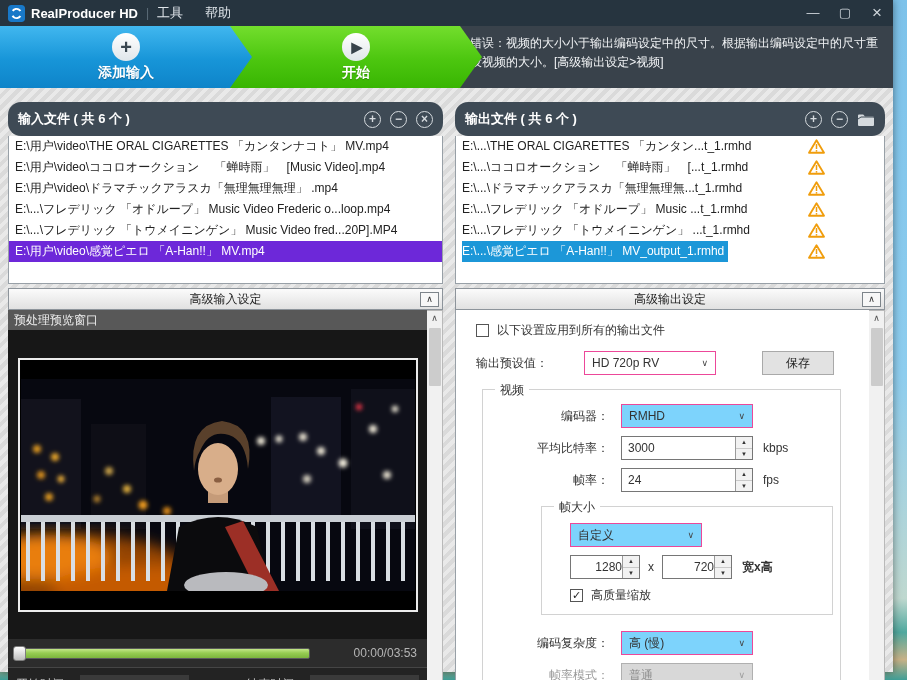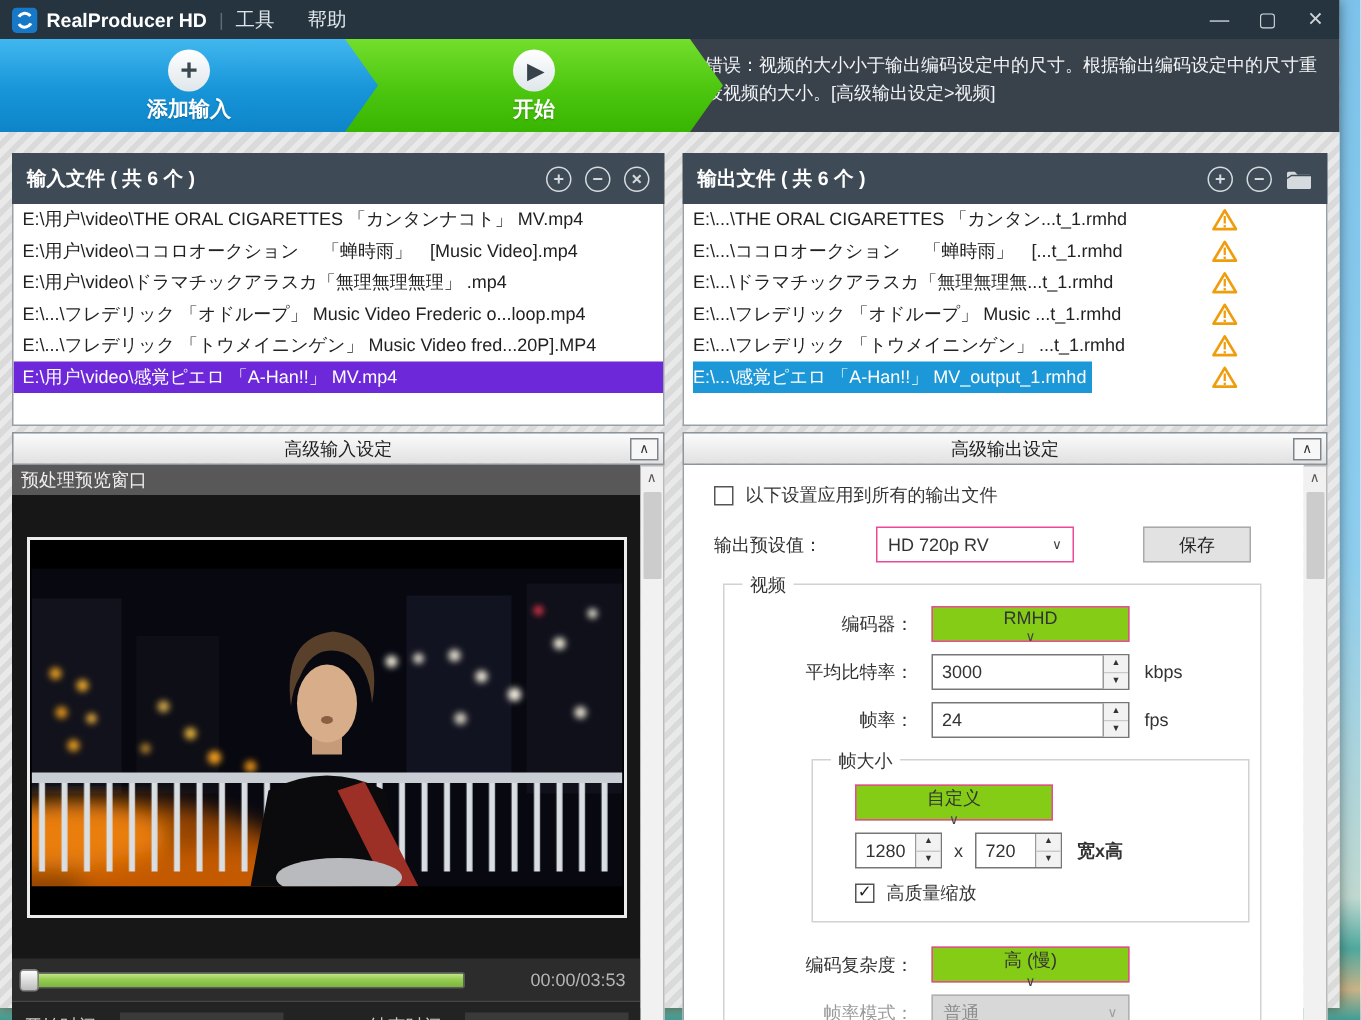--- a/index.html
+++ b/index.html
@@ -27,21 +27,21 @@
   .tb-circle .play-glyph { font-size:14px; margin-left:2px; color:#37424b; }
   .arrow-label { color:#fff; font-size:14px; font-weight:bold; text-shadow:0 1px 1px rgba(0,0,0,.25); }
   .error-box { position:absolute; left:470px; top:8px; width:412px; color:#f2f4f6; font-size:12px; line-height:1.6; }
 
   
   .main { flex:1; display:flex; gap:12px; padding:14px 8px 4px 8px; }
   .panel { display:flex; flex-direction:column; }
   .panel.left { width:435px; }
   .panel.right { width:430px; }
 
-  .panel-header { height:34px; background:#3e4a55; color:#fff; font-weight:bold; font-size:13px; display:flex; align-items:center; padding:0 10px; flex:none; }
+  .panel-header { height:34px; background:#3e4a55; color:#fff; font-weight:bold; font-size:13px; display:flex; align-items:center; padding:0 10px; flex:none;border-radius:13px; }
   .hdr-icons { margin-left:auto; display:flex; gap:9px; align-items:center; }
   .circle-icon { width:17px; height:17px; border:1px solid #d5dade; border-radius:50%; color:#d5dade; font-size:12px; line-height:14px; text-align:center; font-weight:bold; }
 
   .file-list { height:148px; background:#fff; border:1px solid #98a0a7; border-top:none; overflow:hidden; flex:none; }
   .file-row { height:21px; line-height:21px; padding:0 6px; font-size:12px; color:#222; white-space:nowrap; display:flex; align-items:center; }
   .file-row.selected-full { background:#6d28d9; color:#fff; }
   .sel-chip { background:#1c97d8; color:#fff; padding:0 4px 0 0; height:21px; }
   .warn-slot { margin-left:auto; margin-right:52px; width:18px; flex:none; display:flex; align-items:center; }
 
   .adv-header { height:22px; margin-top:4px; background:linear-gradient(180deg,#fbfbfb,#e1e1e1); border:1px solid #8d949b; display:flex; align-items:center; justify-content:center; font-size:12px; color:#1d1d1d; position:relative; flex:none; }
@@ -68,27 +68,27 @@
 
   
   .form-main { flex:1; background:#fff; border:1px solid #98a0a7; border-top:none; border-right:none; overflow:hidden; font-size:12px; color:#333; padding:12px 0 0 20px; position:relative; }
   .form-row { display:flex; align-items:center; }
   .cb { width:13px; height:13px; border:1px solid #555; background:#fff; margin-right:8px; flex:none; font-size:11px; line-height:11px; text-align:center; color:#222; }
   .preset-row { margin-top:12px; }
   .flabel { width:108px; }
   .flabel.right { width:138px; text-align:right; padding-right:12px; }
   .dd { width:132px; height:24px; border:1px solid #ec4899; background:#fff; display:flex; align-items:center; justify-content:space-between; padding:0 7px; flex:none; }
   .dd .chev { font-size:9px; color:#444; }
-  .dd.gray { background:#84cc16;flex-direction:column; }
+  .dd.gray { background:#7dd3fc; }
   .dd.disabled { background:#d8d8d8; border-color:#b0b0b0; color:#8e8e8e; }
   .dd.disabled .chev { color:#9d9d9d; }
   .save-btn { width:72px; height:24px; background:#e2e2e2; border:1px solid #a9a9a9; margin-left:46px; text-align:center; line-height:22px; color:#222; }
   .spin { height:24px; border:1px solid #767676; background:#fff; display:flex; flex:none; }
   .spin.wide { width:132px; }
-  .spin.small { width:58px; }
+  .spin.small { width:70px;text-align:right; }
   .spin-val { flex:1; padding:0 0 0 6px; line-height:22px; overflow:hidden; }
   .spin-btns { width:17px; border-left:1px solid #9a9a9a; display:flex; flex-direction:column; flex:none; }
   .spin-b { flex:1; background:#f2f2f2; font-size:6px; color:#333; display:flex; align-items:center; justify-content:center; }
   .spin-b.up { border-bottom:1px solid #c9c9c9; }
   .unit { margin-left:10px; }
   .group { border:1px solid #d2d2d2; position:relative; margin:14px 28px 0 6px; padding:14px 0 12px 0; }
   .group-legend { position:absolute; top:-8px; left:12px; background:#fff; padding:0 5px; color:#333; }
   .group.inner { margin:14px 0 0 58px; width:292px; padding:16px 0 10px 0; }
   .grow { margin-top:8px; }
   .warn-icon-svg { display:block; }

